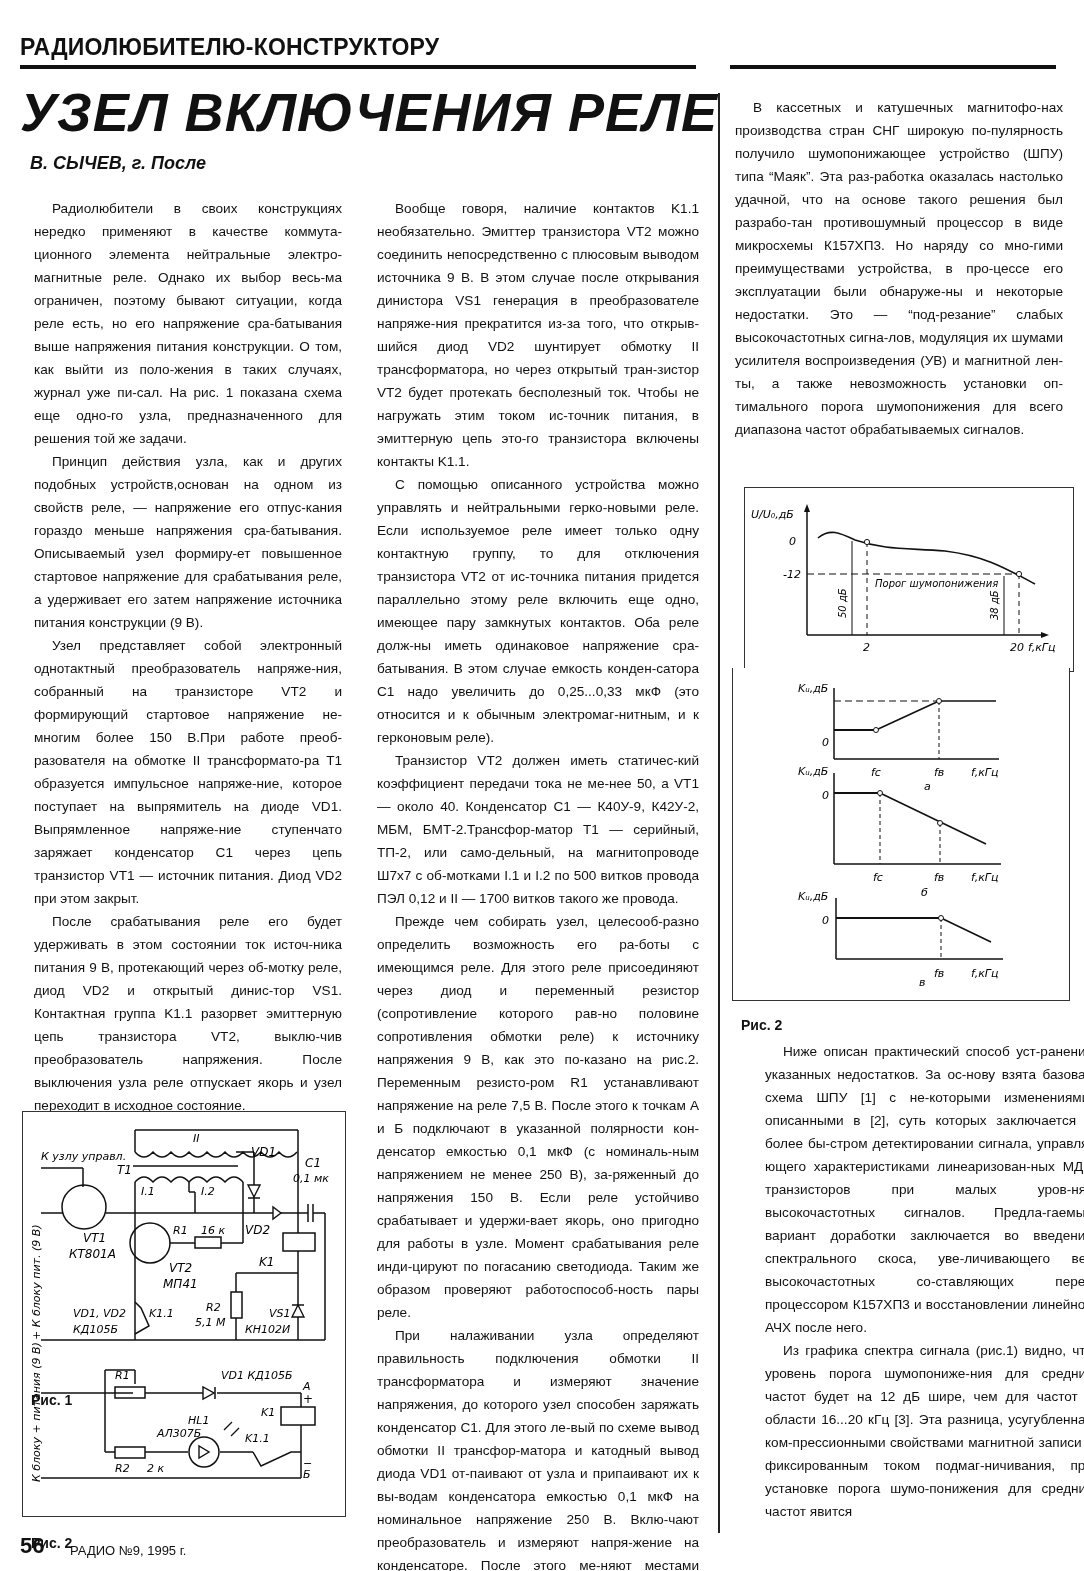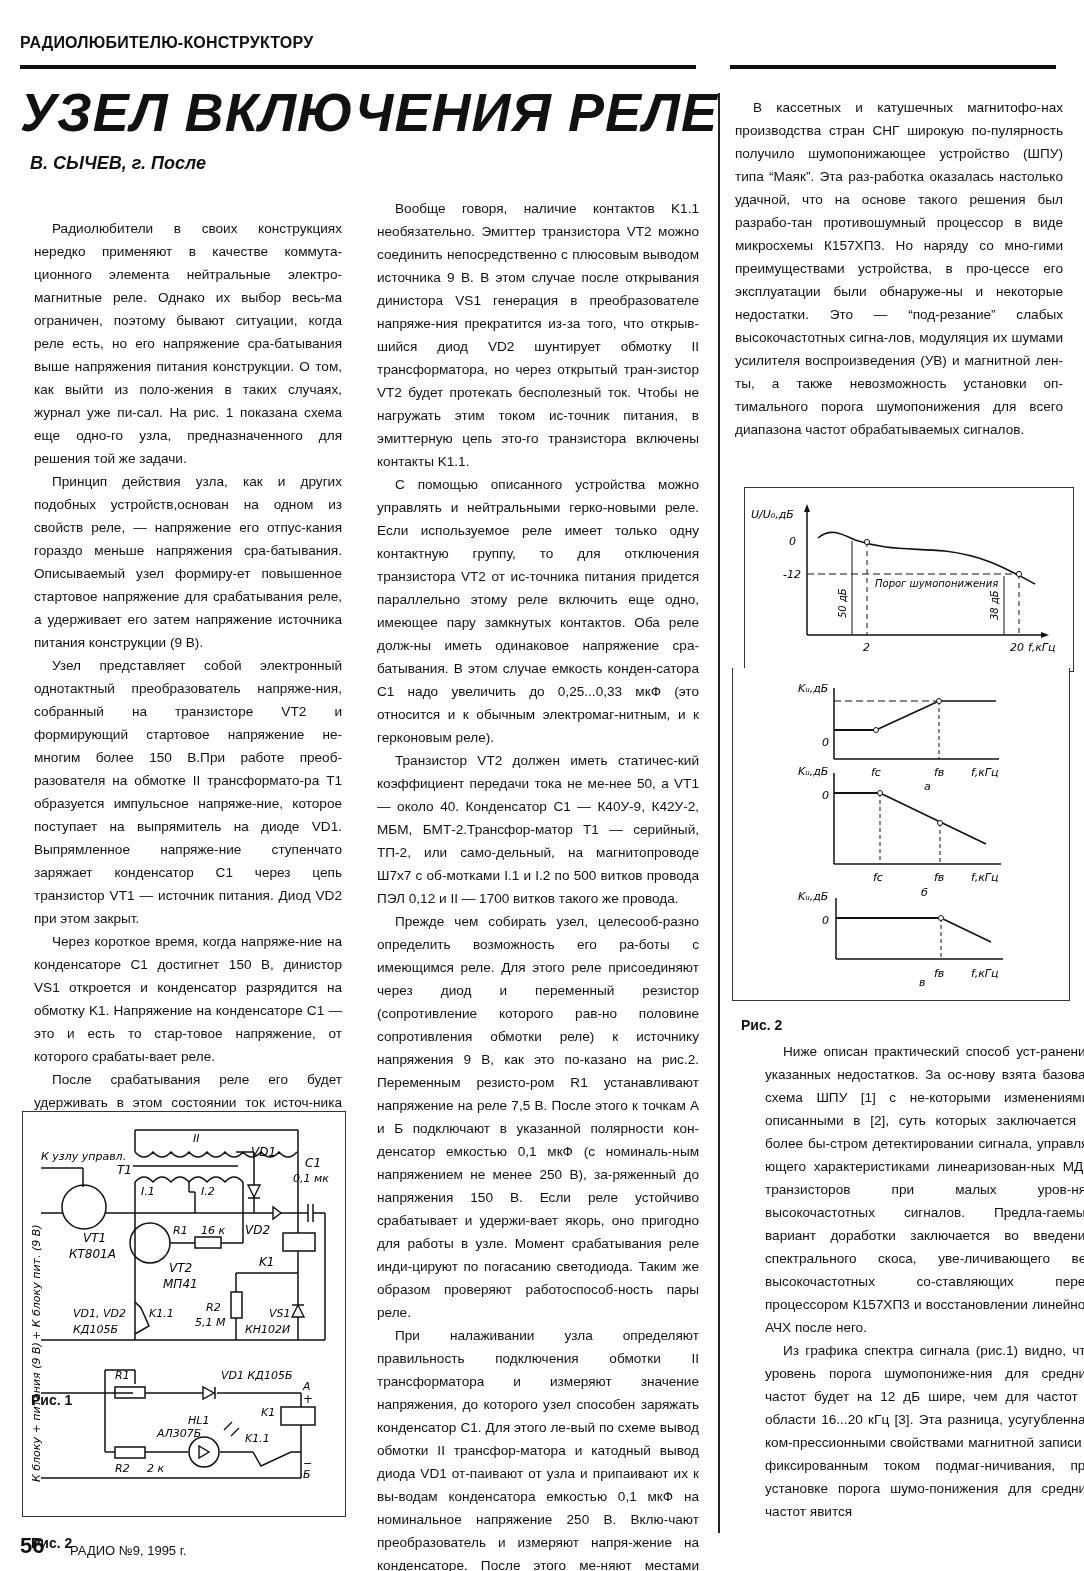--- a/index.html
+++ b/index.html
@@ -1,24 +1,24 @@
 <!DOCTYPE html>
 <html><head>
 <meta charset="utf-8">
 <style>
   html, body { margin: 0; padding: 0; background: #ffffff; }
   body { width: 1084px; height: 1571px; position: relative; overflow: hidden; color: #111; font-family: "Liberation Sans", "DejaVu Sans", sans-serif; }
-  .rubric { position: absolute; left: 20px; top: 34px; font-size: 16px; font-weight: bold; letter-spacing: 0.2px; }
+  .rubric { position: absolute; left: 20px; top: 34px; font-size: 23px; font-weight: bold; letter-spacing: 0.2px; }
   .rule-top { position: absolute; height: 4px; background: #111; top: 65px; }
   .title { position: absolute; left: 20px; top: 82px; font-size: 53px; font-weight: bold; font-style: italic; letter-spacing: 1px; transform: scaleX(1.02); transform-origin: left; }
   .author { position: absolute; left: 30px; top: 153px; font-size: 18px; font-weight: bold; font-style: italic; }
   .vdivider { position: absolute; left: 718px; top: 93px; width: 2px; height: 1440px; background: #222; }
   .col { position: absolute; font-size: 13.6px; line-height: 23px; text-align: justify; hyphens: manual; }
   .col p { margin: 0; text-indent: 18px; }
-  .col1 { left: 34px; top: 197px; width: 308px; margin-top: 20px; }
+  .col1 { left: 34px; top: 197px; width: 308px; }
   .col2 { left: 377px; top: 197px; width: 322px; }
   .col3a { left: 735px; top: 96px; width: 328px; }
   .col3b { left: 735px; top: 1040px; width: 328px; margin-left: 30px; }
   .endmark { display: inline-block; width: 11px; height: 11px; background: #111; float: right; margin-top: 3px; }
   .figbox { position: absolute; border: 1.5px solid #333; background: #fff; }
   .figlabel { position: absolute; font-weight: bold; font-size: 14px; margin-top: 47px; }
   svg text { font-family: "DejaVu Sans", sans-serif; font-style: italic; }
   .footer-num { position: absolute; left: 20px; top: 1533px; font-size: 22px; font-weight: bold; }
   .footer-mag { position: absolute; left: 70px; top: 1543px; font-size: 13px; }
 </style>
@@ -30,21 +30,20 @@
 <div class="rule-top" style="left:730px; width:326px;"></div>
 <div class="title">УЗЕЛ ВКЛЮЧЕНИЯ РЕЛЕ</div>
 <div class="author">В. СЫЧЕВ, г. После</div>
 
 <div class="vdivider"></div>
 
 <div class="col col1">
   <p>Радиолюбители в своих конструкциях нередко применяют в качестве коммута-ционного элемента нейтральные электро-магнитные реле. Однако их выбор весь-ма ограничен, поэтому бывают ситуации, когда реле есть, но его напряжение сра-батывания выше напряжения питания конструкции. О том, как выйти из поло-жения в таких случаях, журнал уже пи-сал. На рис. 1 показана схема еще одно-го узла, предназначенного для решения той же задачи.</p>
   <p>Принцип действия узла, как и других подобных устройств,основан на одном из свойств реле, — напряжение его отпус-кания гораздо меньше напряжения сра-батывания. Описываемый узел формиру-ет повышенное стартовое напряжение для срабатывания реле, а удерживает его затем напряжение источника питания конструкции (9 В).</p>
   <p>Узел представляет собой электронный однотактный преобразователь напряже-ния, собранный на транзисторе VT2 и формирующий стартовое напряжение не-многим более 150 В.При работе преоб-разователя на обмотке II трансформато-ра T1 образуется импульсное напряже-ние, которое поступает на выпрямитель на диоде VD1. Выпрямленное напряже-ние ступенчато заряжает конденсатор C1 через цепь транзистор VT1 — источник питания. Диод VD2 при этом закрыт.</p>
-  <p>Через короткое время, когда напряже-ние на конденсаторе C1 достигнет 150 В, динистор VS1 откроется и конденсатор разрядится на обмотку K1. Напряжение на конденсаторе C1 — это и есть то стар-товое напряжение, от которого срабаты-вает реле.</p>
   <p>После срабатывания реле его будет удерживать в этом состоянии ток источ-ника питания 9 В, протекающий через об-мотку реле, диод VD2 и открытый динис-тор VS1. Контактная группа K1.1 разорвет эмиттерную цепь транзистора VT2, выклю-чив преобразователь напряжения. После выключения узла реле отпускает якорь и узел переходит в исходное состояние.</p>
 </div>
 
 <div class="col col2">
   <p>Вообще говоря, наличие контактов K1.1 необязательно. Эмиттер транзистора VT2 можно соединить непосредственно с плюсовым выводом источника 9 В. В этом случае после открывания динистора VS1 генерация в преобразователе напряже-ния прекратится из-за того, что открыв-шийся диод VD2 шунтирует обмотку II трансформатора, но через открытый тран-зистор VT2 будет протекать бесполезный ток. Чтобы не нагружать этим током ис-точник питания, в эмиттерную цепь это-го транзистора включены контакты K1.1.</p>
   <p>С помощью описанного устройства можно управлять и нейтральными герко-новыми реле. Если используемое реле имеет только одну контактную группу, то для отключения транзистора VT2 от ис-точника питания придется параллельно этому реле включить еще одно, имеющее пару замкнутых контактов. Оба реле долж-ны иметь одинаковое напряжение сра-батывания. В этом случае емкость конден-сатора C1 надо увеличить до 0,25...0,33 мкФ (это относится и к обычным электромаг-нитным, и к герконовым реле).</p>
   <p>Транзистор VT2 должен иметь статичес-кий коэффициент передачи тока не ме-нее 50, а VT1 — около 40. Конденсатор C1 — К40У-9, К42У-2, МБМ, БМТ-2.Трансфор-матор T1 — серийный, ТП-2, или само-дельный, на магнитопроводе Ш7х7 с об-мотками I.1 и I.2 по 500 витков провода ПЭЛ 0,12 и II — 1700 витков такого же провода.</p>
   <p>Прежде чем собирать узел, целесооб-разно определить возможность его ра-боты с имеющимся реле. Для этого реле присоединяют через диод и переменный резистор (сопротивление которого рав-но половине сопротивления обмотки реле) к источнику напряжения 9 В, как это по-казано на рис.2. Переменным резисто-ром R1 устанавливают напряжение на реле 7,5 В. После этого к точкам А и Б подключают в указанной полярности кон-денсатор емкостью 0,1 мкФ (с номиналь-ным напряжением не менее 250 В), за-ряженный до напряжения 150 В. Если реле устойчиво срабатывает и удержи-вает якорь, оно пригодно для работы в узле. Момент срабатывания реле инди-цируют по погасанию светодиода. Таким же образом проверяют работоспособ-ность пары реле.</p>
   <p><span>При налаживании узла определяют правильность подключения обмотки II трансформатора и измеряют значение напряжения, до которого узел способен заряжать конденсатор C1. Для этого ле-вый по схеме вывод обмотки II трансфор-матора и катодный вывод диода VD1 от-паивают от узла и припаивают их к вы-водам конденсатора емкостью 0,1 мкФ на номинальное напряжение 250 В. Вклю-чают преобразователь и измеряют напря-жение на конденсаторе. После этого ме-няют местами выводы обмотки и снова измеряют напряжение. Из двух вариан-тов подключения обмотки II выбирают тот, который соответствует большему напря-жению. При исправности всех деталей оно должно быть не менее 150 В.</span> <span class="endmark"></span></p>
 </div>

